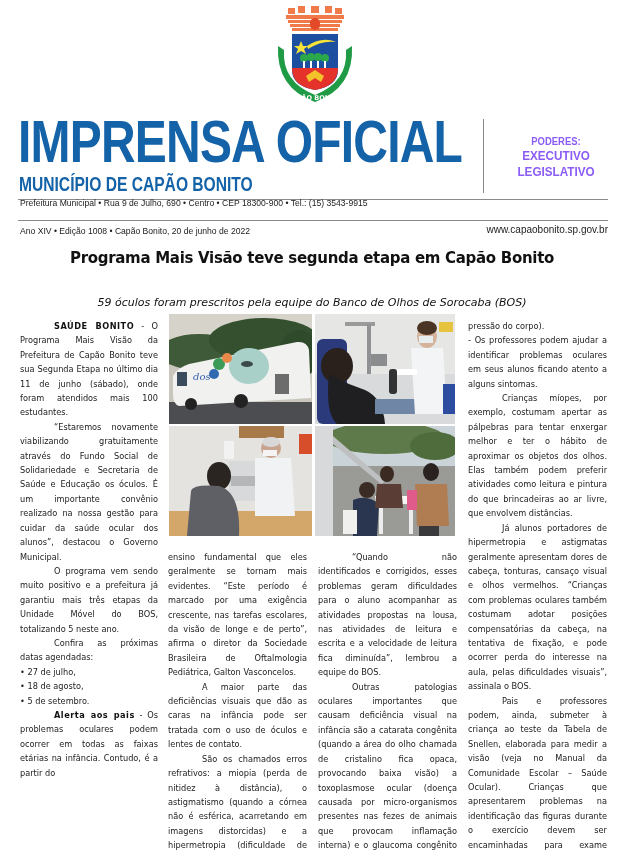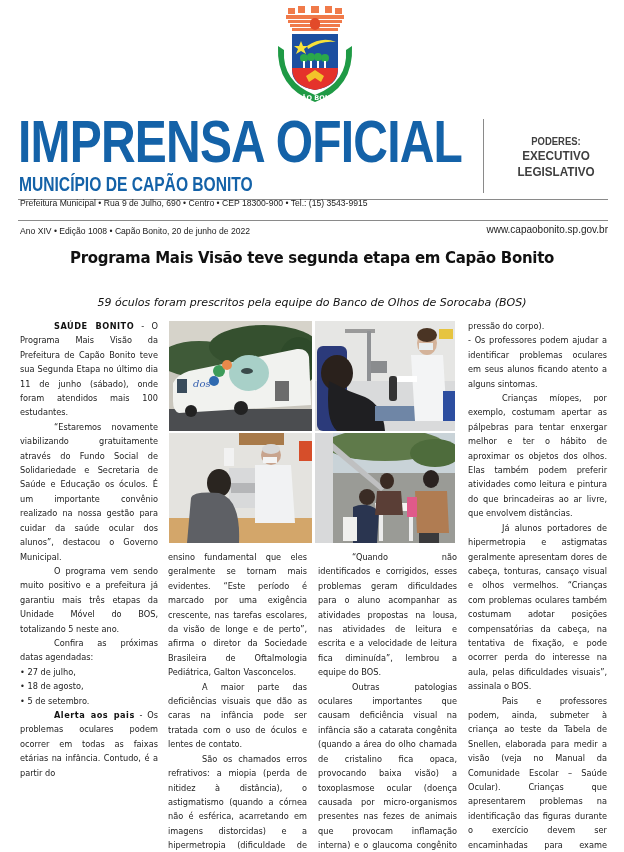--- a/index.html
+++ b/index.html
@@ -19,21 +19,21 @@
       white-space: nowrap;
     }
     .masthead-sub {
       position: absolute; left: 19px; top: 173px;
       font-family: "Liberation Sans", sans-serif; font-weight: 700;
       font-size: 20px; line-height: 22px; color: #1462a8;
       transform: scaleX(0.78); transform-origin: left top;
       white-space: nowrap;
     }
     .masthead-vrule { position: absolute; left: 483px; top: 119px; width: 1px; height: 74px; background: #8a8a8a; }
-    .poderes { position: absolute; left: 488px; top: 134px; width: 136px; text-align: center; color: #404040; font-family: "Liberation Sans", sans-serif; font-weight: 700; }
+    .poderes { position: absolute; left: 488px; top: 134px; width: 136px; text-align: center; color: #8b5cf6; font-family: "Liberation Sans", sans-serif; font-weight: 700; }
     .poderes .p-label { font-size: 10.5px; line-height: 14px; transform: scaleX(0.9); }
     .poderes .p-item { font-size: 13px; line-height: 16px; transform: scaleX(0.9); }
 
     .rule { position: absolute; left: 18px; width: 590px; height: 1px; background: #8a8a8a; }
     .info-line { position: absolute; left: 20px; font-family: "Liberation Sans", sans-serif; font-size: 8.6px; line-height: 12px; color: #222; white-space: nowrap; }
     .info-right { position: absolute; right: 16px; font-family: "Liberation Sans", sans-serif; font-size: 10px; line-height: 12px; color: #222; white-space: nowrap; }
 
     
     .headline {
       position: absolute; left: 0; top: 244px; width: 624px; text-align: center;
@@ -54,21 +54,21 @@
     .col p { text-indent: 34px; }
     .col p.noindent { text-indent: 0; }
     .col .bullet { text-indent: 0; }
     .col b { font-weight: 700; color: #111; letter-spacing: 0.5px; }
     .col-1 { left: 20px; top: 319px; width: 138px; }
     .col-2 { left: 168px; top: 550px; width: 139px; }
     .col-3 { left: 318px; top: 550px; width: 139px; }
     .col-4 { left: 468px; top: 319px; width: 139px; }
 
     
-    .photos { position: absolute; left: 169px; top: 321px; width: 286px; height: 222px; }
+    .photos { position: absolute; left: 169px; top: 314px; width: 286px; height: 222px; }
     .photo { position: absolute; overflow: hidden; }
     .photo svg { display: block; width: 100%; height: 100%; }
     .ph-1 { left: 0; top: 0; width: 143px; height: 110px; }
     .ph-2 { left: 146px; top: 0; width: 140px; height: 110px; }
     .ph-3 { left: 0; top: 112px; width: 143px; height: 110px; }
     .ph-4 { left: 146px; top: 112px; width: 140px; height: 110px; }
   </style>
 </head>
 <body>
 

